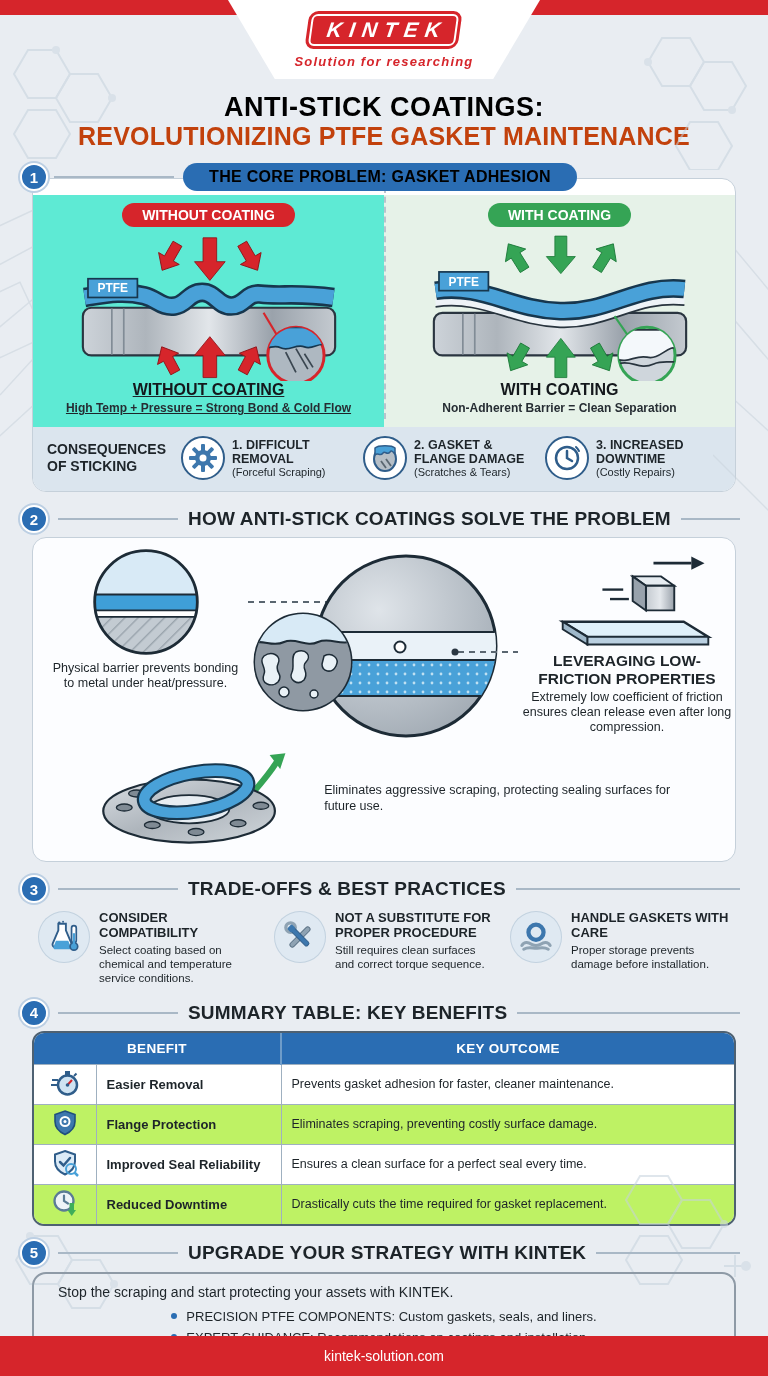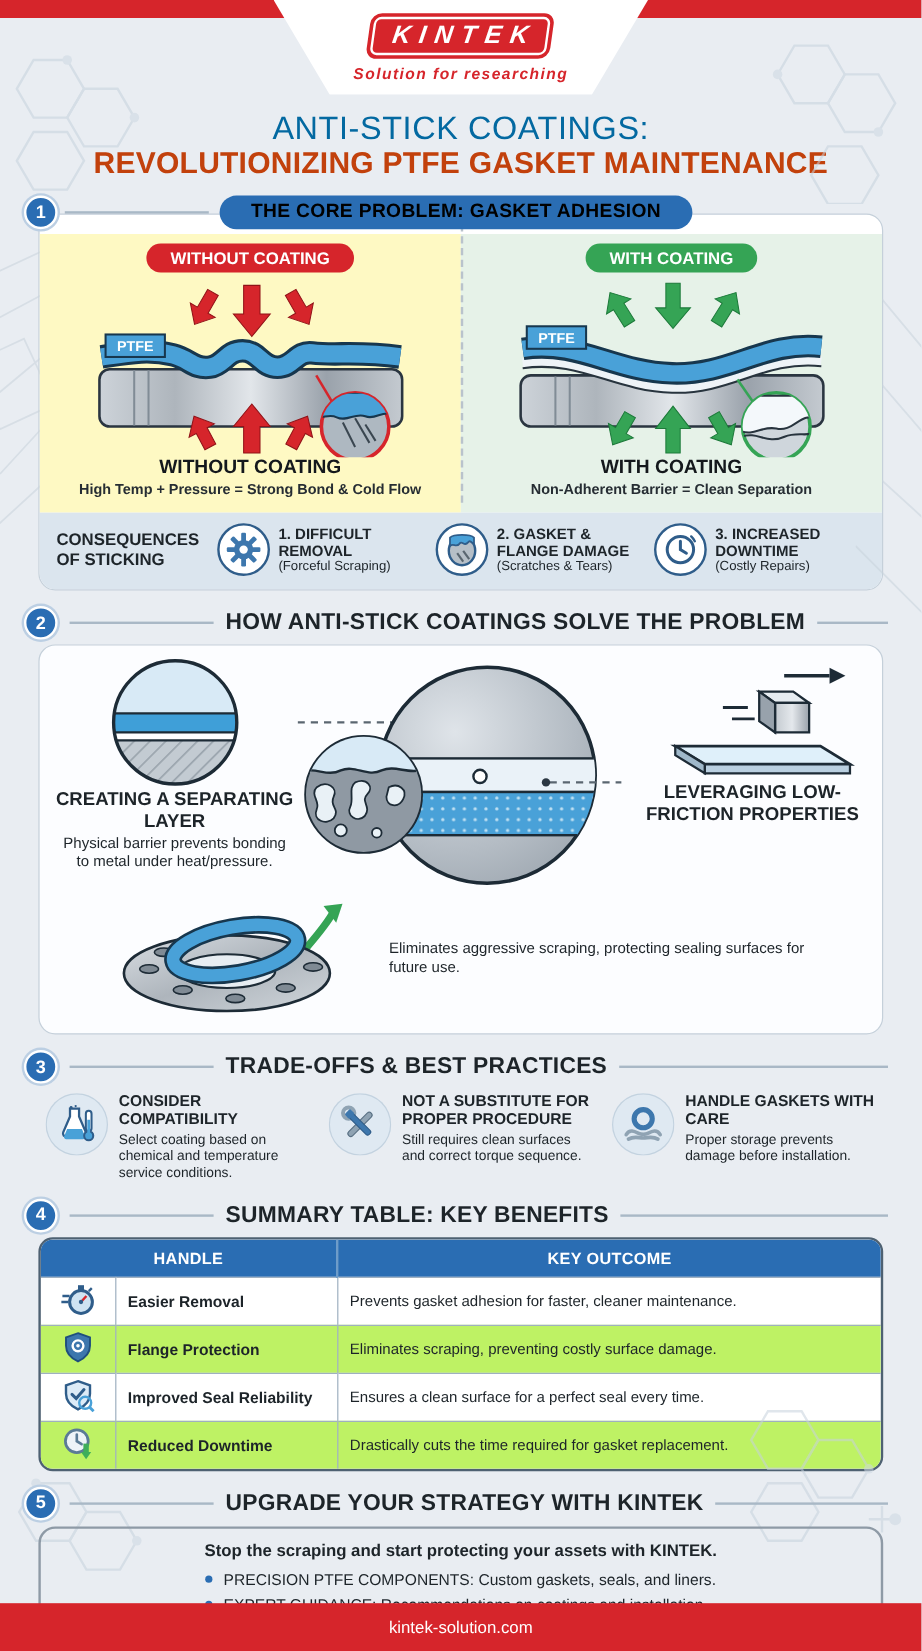--- a/index.html
+++ b/index.html
@@ -24,21 +24,21 @@
     position:relative; background:#d6252b; border-radius:9px;
     padding:7px 20px; transform:skewX(-8deg);
   }
   .logo-box::after { content:""; position:absolute; inset:3px; border:2px solid #fff; border-radius:6px; }
   .logo-text { color:#fff; font-weight:bold; font-style:italic; font-size:21px; letter-spacing:7px; margin-right:-7px; display:inline-block; }
   .tagline { color:#d6252b; font-weight:bold; font-style:italic; font-size:13px; margin-top:5px; letter-spacing:1.2px; }
   .header-spacer { height:84px; }
 
   
   .titleblock { text-align:center; margin-top:8px; line-height:1.12; }
-  .t1 { color:#0369a1; font-size:27px; font-weight:normal; letter-spacing:.5px; }
+  .t1 { color:#000000; font-size:27px; font-weight:bold; letter-spacing:.5px; }
   .t2 { color:#c2410c; font-size:25px; font-weight:bold; letter-spacing:.2px; }
 
   
   .sec-head { display:flex; align-items:center; gap:10px; margin:13px 28px 0 20px; position:relative; }
   .badge {
     width:28px; height:28px; border-radius:50%; background:#2a6db3; color:#fff;
     font-weight:bold; font-size:15px; display:flex; align-items:center; justify-content:center;
     border:2px solid #fff; box-shadow:0 0 0 2px #bccfe3; flex:none; z-index:3;
   }
   .hline { flex:1; border-top:2px solid #a9b8c6; }
@@ -46,21 +46,21 @@
   .sec-title { font-size:19px; font-weight:bold; letter-spacing:.2px; white-space:nowrap; }
   .sec1-pill {
     background:#2a6db3; color:#000000; border-radius:20px; padding:5px 26px;
     font-weight:bold; font-size:16px; letter-spacing:.3px; z-index:3; white-space:nowrap;
   }
 
   
   .box1 { margin:-13px 32px 0; background:#fff; border:1.5px solid #c5d0da; border-radius:14px; overflow:hidden; }
   .panels { display:flex; position:relative; padding-top:16px; }
   .panel { flex:1; padding:8px 6px 12px; text-align:center; }
-  .panel.without { background:#fef9c3; }
+  .panel.without { background:#5eead4;text-decoration:underline; }
   .panel.with { background:#e6f2e8; }
   .vdash { position:absolute; left:50%; top:8px; bottom:8px; border-left:2px dashed #b9c3cc; }
   .panel-pill { display:inline-block; border-radius:16px; padding:4px 20px; color:#fff; font-weight:bold; font-size:14px; }
   .panel.without .panel-pill { background:#d6252b; }
   .panel.with .panel-pill { background:#35a455; }
   .panel svg { display:block; margin:4px auto 0; }
   .cap { font-size:16px; font-weight:bold; color:#14181c; }
   .subcap { font-size:12px; font-weight:bold; color:#262d33; margin-top:2px; }
   .consequences { background:#dbe5ee; display:flex; align-items:center; gap:6px; padding:9px 14px 11px; }
   .cons-label { font-size:14px; font-weight:bold; width:128px; line-height:1.2; flex:none; }
@@ -92,21 +92,21 @@
   table { width:100%; border-collapse:collapse; }
   thead th { background:#2a6db3; color:#fff; font-size:13.5px; font-weight:bold; padding:8px 6px; letter-spacing:.3px; }
   thead th:first-child { border-right:2px solid #6e9cc9; }
   tbody td { padding:7px 10px; font-size:12.5px; border-top:1.5px solid #9fb0c0; vertical-align:middle; }
   td.icn { width:62px; text-align:center; border-right:1.5px solid #9fb0c0; padding:4px; }
   td.ben { width:185px; font-weight:bold; font-size:13px; border-right:1.5px solid #9fb0c0; }
   tr.alt { background:#bef264; }
 
   
   .box5 { margin:5px 32px 0; border:2px solid #8e9aa6; border-radius:14px; padding:10px 24px 26px; position:relative; }
-  .intro { font-size:14px; font-weight:bold; text-align:center; }
+  .intro { font-size:14px; font-weight:normal; text-align:left; }
   .bullets { margin:9px auto 0; width:fit-content; }
   .bullet { font-size:13px; margin:6px 0; display:flex; align-items:baseline; gap:9px; }
   .dot { width:6px; height:6px; border-radius:50%; background:#2a6db3; flex:none; position:relative; top:-2px; }
   .bullet b { font-weight:normal; }
 
   
   .footer { position:absolute; left:0; right:0; bottom:0; height:40px; background:#d6252b; color:#fff; display:flex; align-items:center; justify-content:center; font-size:14px; z-index:2; }
 </style>
 </head>
 <body>
@@ -370,21 +370,20 @@
           <rect x="0" y="0" width="120" height="52" fill="#d8eaf6"></rect>
           <rect x="0" y="52" width="120" height="17" fill="#3f9fd8"></rect>
           <rect x="0" y="69" width="120" height="7" fill="#ffffff"></rect>
           <rect x="0" y="76" width="120" height="44" fill="url(#phatch)"></rect>
           <line x1="0" y1="52" x2="120" y2="52" stroke="#1d2b36" stroke-width="2"></line>
           <line x1="0" y1="69" x2="120" y2="69" stroke="#1d2b36" stroke-width="2"></line>
           <line x1="0" y1="76" x2="120" y2="76" stroke="#1d2b36" stroke-width="2"></line>
         </g>
         <circle cx="60" cy="60" r="55" fill="none" stroke="#1d2b36" stroke-width="3"></circle>
       </svg>
-      <div class="t">CREATING A SEPARATING LAYER</div>
       <div class="d">Physical barrier prevents bonding to metal under heat/pressure.</div>
     </div>
 
     <svg width="270" height="205" viewBox="0 0 270 205" style="display:block;margin:0 auto">
       <defs>
         <radialGradient id="gmC" cx=".35" cy=".3" r="1">
           <stop offset="0" stop-color="#dfe4e9"></stop>
             <stop offset=".55" stop-color="#b4bcc4"></stop>
             <stop offset="1" stop-color="#8f99a3"></stop>
         </radialGradient>
@@ -440,20 +439,21 @@
 
         <polygon points="96,30 126,30 140,40 110,40" fill="#e6ecf1" stroke="#1d2b36" stroke-width="2"></polygon>
         <polygon points="110,40 140,40 140,66 110,66" fill="url(#gmD)" stroke="#1d2b36" stroke-width="2"></polygon>
         <polygon points="96,30 110,40 110,66 96,56" fill="#98a2ac" stroke="#1d2b36" stroke-width="2"></polygon>
 
         <polygon points="22,78 150,78 176,94 48,94" fill="#dff0fa" stroke="#1d2b36" stroke-width="2.5"></polygon>
         <polygon points="48,94 176,94 176,102 48,102" fill="#b9cfe0" stroke="#1d2b36" stroke-width="2"></polygon>
         <polygon points="22,78 48,94 48,102 22,86" fill="#9fb8ca" stroke="#1d2b36" stroke-width="2"></polygon>
       </svg>
       <div class="t">LEVERAGING LOW-FRICTION PROPERTIES</div>
+      <div class="d">Extremely low coefficient of friction ensures clean release even after long compression.</div>
     </div>
   </div>
 
   <div class="row2b">
     <svg width="238" height="108" viewBox="0 0 240 112">
       <defs>
         <linearGradient id="gmE" x1="0" y1="0" x2="1" y2="1">
           <stop offset="0" stop-color="#d9dee3"></stop>
             <stop offset=".5" stop-color="#aeb5bc"></stop>
             <stop offset="1" stop-color="#d0d6db"></stop>
@@ -547,21 +547,21 @@
   <div class="badge">4</div>
   <div class="hline short"></div>
   <div class="sec-title">SUMMARY TABLE: KEY BENEFITS</div>
   <div class="hline"></div>
 </div>
 
 <div class="tblwrap">
 <table>
   <thead>
     <tr>
-      <th colspan="2">HANDLE</th>
+      <th colspan="2">BENEFIT</th>
       <th>KEY OUTCOME</th>
     </tr>
   </thead>
   <tbody>
     <tr style="border-top:none">
       <td class="icn">
         <svg width="28" height="28" viewBox="0 0 28 28">
           <line x1="1" y1="11" x2="7" y2="11" stroke="#2f5d8a" stroke-width="2"></line>
           <line x1="0" y1="16" x2="6" y2="16" stroke="#2f5d8a" stroke-width="2"></line>
           <rect x="14" y="2" width="5" height="4" fill="#2f5d8a"></rect>

